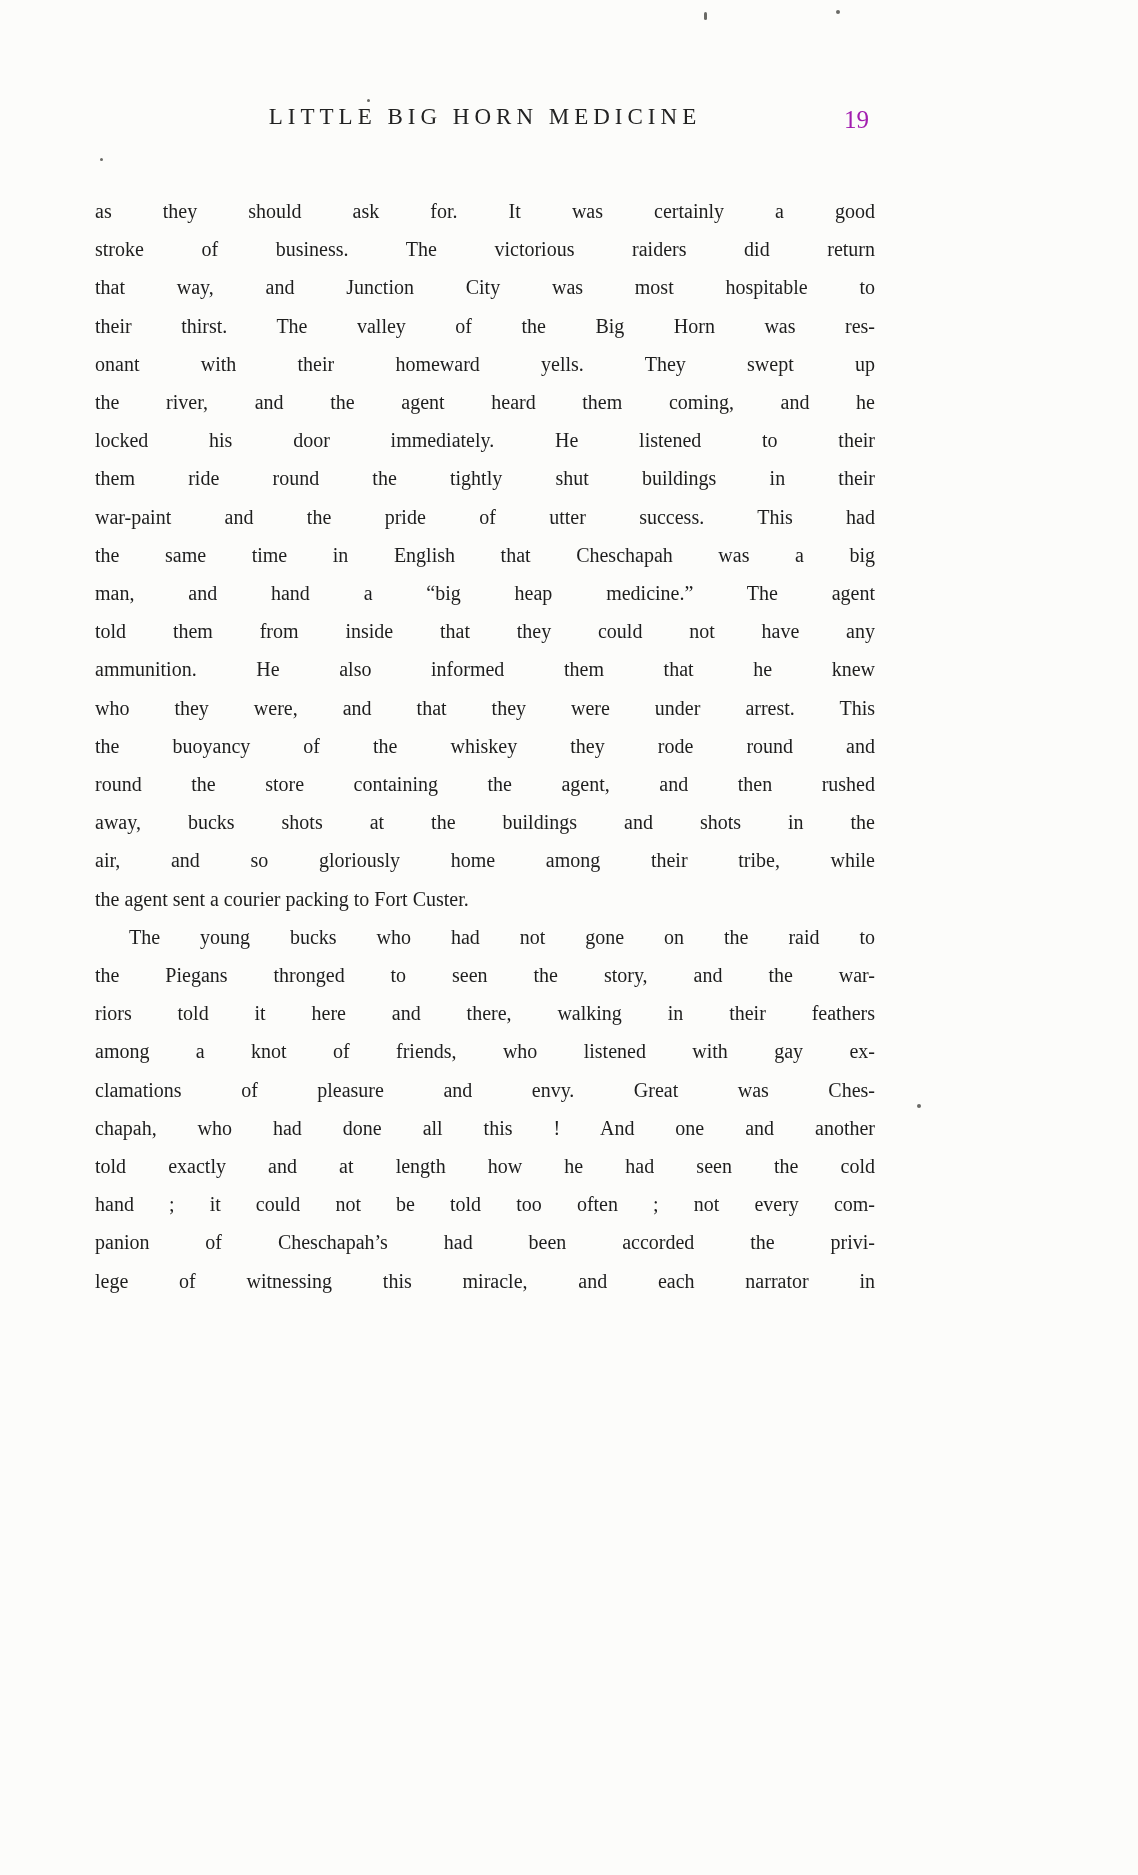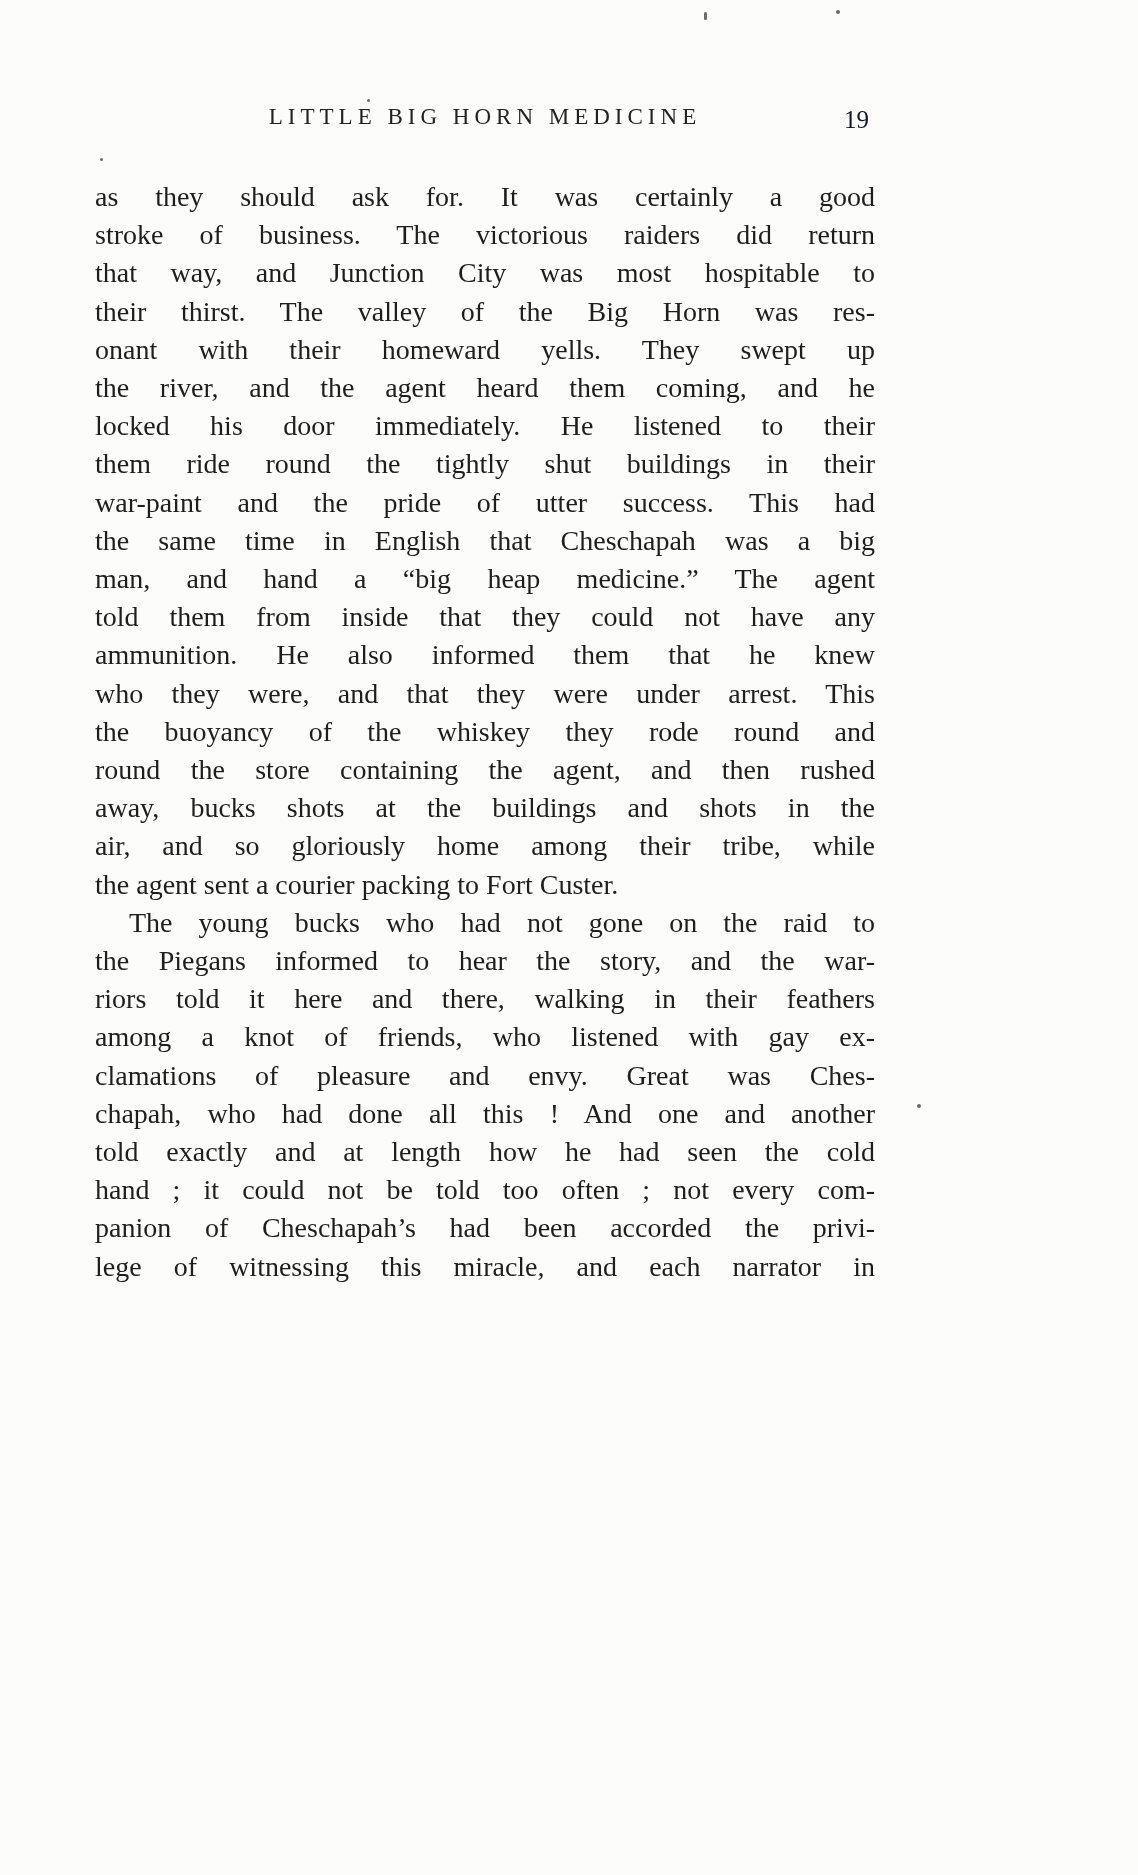--- a/index.html
+++ b/index.html
@@ -28,28 +28,28 @@
     text-align: center;
     font-size: 23px;
     letter-spacing: 5px;
     color: #222;
   }
   .page-number {
     position: absolute;
     right: 6px;
     top: 2px;
     font-size: 25px;
-    color: #0f172a;
+    color: #a21caf;
   }
   .body-text {
     position: absolute;
-    top: 178px;
+    top: 192px;
     left: 95px;
     width: 780px;
-    font-size: 28px;
+    font-size: 20px;
     line-height: 38.2px;
   }
   .line {
     text-align: justify;
     text-align-last: justify;
   }
   .line.flush {
     text-align-last: left;
   }
   .line.indent {
@@ -96,21 +96,21 @@
       <div class="line">man, and hand a “big heap medicine.”  The agent</div>
       <div class="line">told them from inside that they could not have any</div>
       <div class="line">ammunition.  He also informed them that he knew</div>
       <div class="line">who they were, and that they were under arrest.  This</div>
       <div class="line">the buoyancy of the whiskey they rode round and</div>
       <div class="line">round the store containing the agent, and then rushed</div>
       <div class="line">away, bucks shots at the buildings and shots in the</div>
       <div class="line">air, and so gloriously home among their tribe, while</div>
       <div class="line flush">the agent sent a courier packing to Fort Custer.</div>
       <div class="line indent">The young bucks who had not gone on the raid to</div>
-      <div class="line">the Piegans informed to hear the story, and the war-</div>
+      <div class="line">the Piegans thronged to seen the story, and the war-</div>
       <div class="line">riors told it here and there, walking in their feathers</div>
       <div class="line">among a knot of friends, who listened with gay ex-</div>
       <div class="line">clamations of pleasure and envy.  Great was Ches-</div>
       <div class="line">chapah, who had done all this !  And one and another</div>
       <div class="line">told exactly and at length how he had seen the cold</div>
       <div class="line">hand ; it could not be told too often ;  not every com-</div>
       <div class="line">panion of Cheschapah’s had been accorded the privi-</div>
       <div class="line">lege of witnessing this miracle, and each narrator in</div>
     </div>
 

